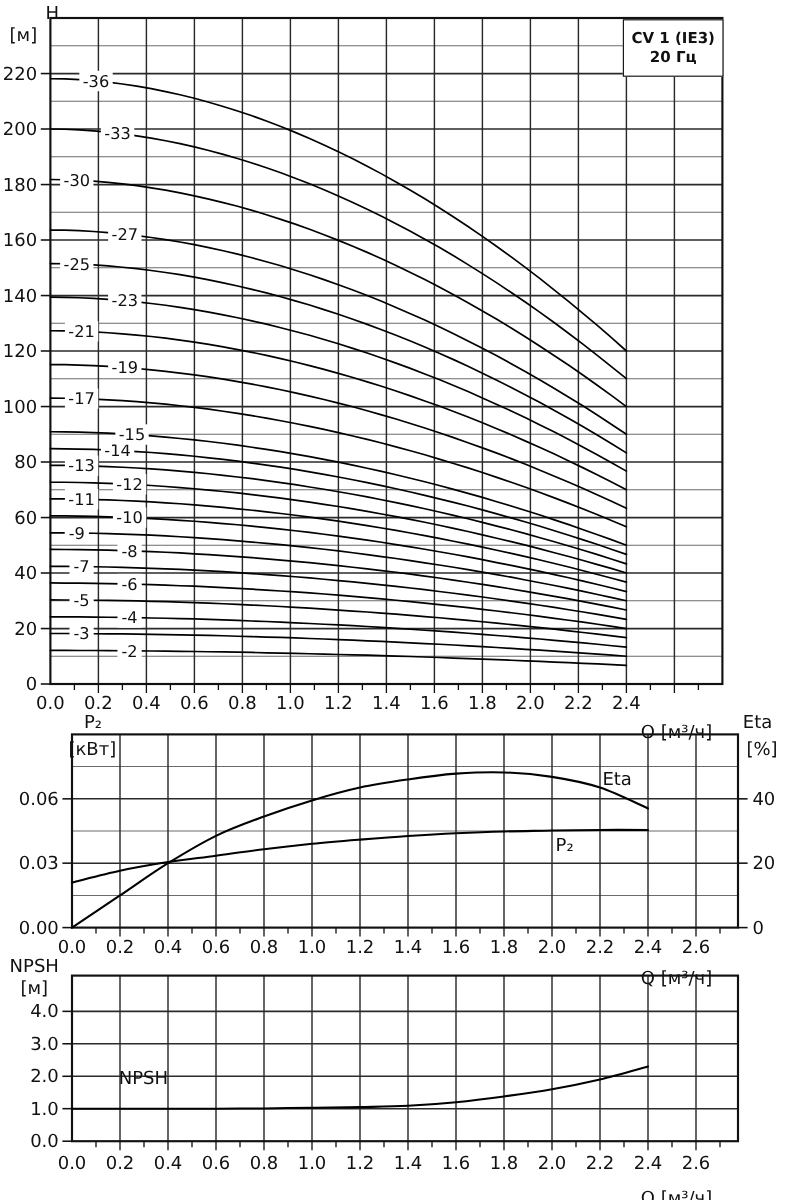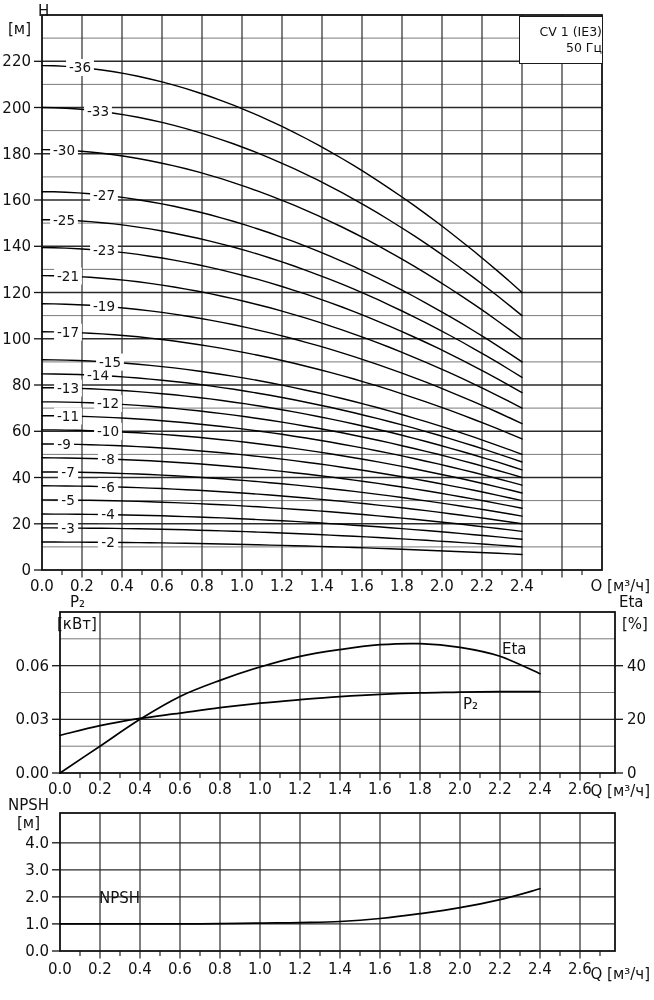--- a/index.html
+++ b/index.html
@@ -1,24 +1,24 @@
 <!DOCTYPE html>
 <html><head>
 <meta charset="utf-8">
 <style>
   html,body{margin:0;padding:0;background:#fff;}
   #page{position:relative;width:654px;height:1000px;background:#ffffff;overflow:hidden;
         font-family:"DejaVu Sans","Liberation Sans",sans-serif;color:#111;}
   svg{position:absolute;left:0;top:0;}
   svg text{font-family:"DejaVu Sans","Liberation Sans",sans-serif;fill:#111;}
   .lbl{position:absolute;font-size:15px;line-height:17px;color:#111;white-space:nowrap;}
-  .unit{width:116px;text-align:right;}
+  .unit{width:116px;text-align:left;margin-top:24px;}
   #infobox{position:absolute;left:519px;top:16px;width:82px;height:46px;background:#fff;
-           border:1.6px solid #1a1a1a;text-align:right;font-size:12.5px;line-height:16px;
-           display:flex;flex-direction:column;justify-content:center;}
+           border:1.6px solid #1a1a1a;text-align:center;font-size:12.5px;line-height:16px;
+           display:flex;flex-direction:column;justify-content:center;font-weight:bold;}
 </style>
 </head>
 <body>
 
 <div id="page">
 
   <svg id="cv" width="654" height="1000" viewBox="0 0 654 1000">
       <g>
         <line x1="42" y1="546.9" x2="602" y2="546.9" stroke="#6b6b6b" stroke-width="0.9"></line>
         <line x1="42" y1="500.6" x2="602" y2="500.6" stroke="#6b6b6b" stroke-width="0.9"></line>
@@ -339,21 +339,21 @@
         <text x="49" y="847.8" text-anchor="end" font-size="15">4.0</text>
         <path d="M60,923.9C66.7,923.9 86.7,923.9 100,923.9C113.3,923.9 126.7,923.9 140,923.9C153.3,923.9 166.7,924 180,923.9C193.3,923.9 206.7,923.8 220,923.7C233.3,923.5 246.7,923.3 260,923.1C273.3,922.9 286.7,922.9 300,922.6C313.3,922.3 326.7,922.2 340,921.5C353.3,920.8 366.7,919.8 380,918.5C393.3,917.2 406.7,915.5 420,913.7C433.3,911.9 446.7,910.1 460,907.7C473.3,905.4 486.7,902.7 500,899.6C513.3,896.4 533.3,890.6 540,888.8" fill="none" stroke="#000" stroke-width="1.7" stroke-linecap="round"></path>
       </g>
     </svg>
 
   <div class="lbl" style="left:38px;top:3px;">H</div>
   <div class="lbl" style="left:8px;top:21px;">[м]</div>
 
   <div id="infobox">
     <div>CV 1 (IE3)</div>
-    <div>50 Гц</div>
+    <div>20 Гц</div>
   </div>
 
   <div class="lbl unit" style="left:534px;top:578px;">O [м³/ч]</div>
 
   <div class="lbl" style="left:70px;top:594px;">P₂</div>
   <div class="lbl" style="left:57px;top:616px;">[кВт]</div>
   <div class="lbl" style="left:619px;top:594px;">Eta</div>
   <div class="lbl" style="left:622px;top:616px;">[%]</div>
   <div class="lbl unit" style="left:534px;top:783px;">Q [м³/ч]</div>
 

